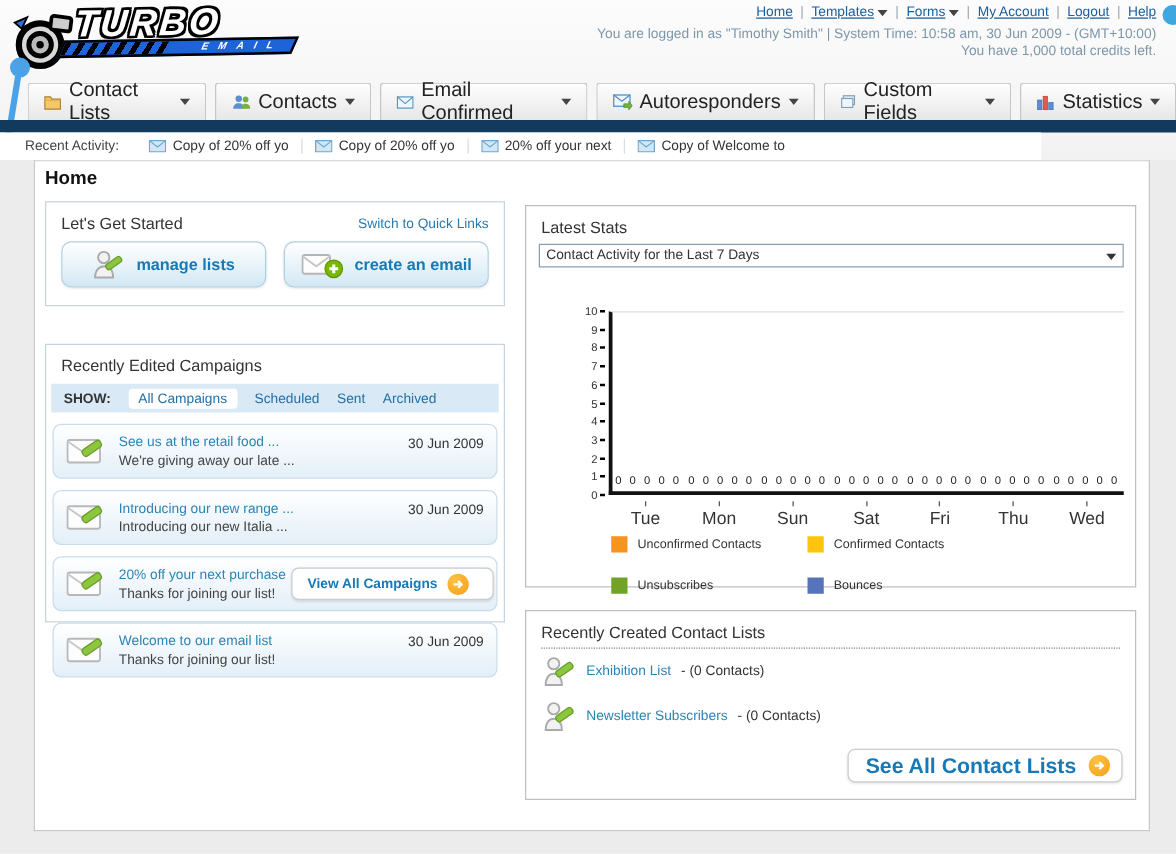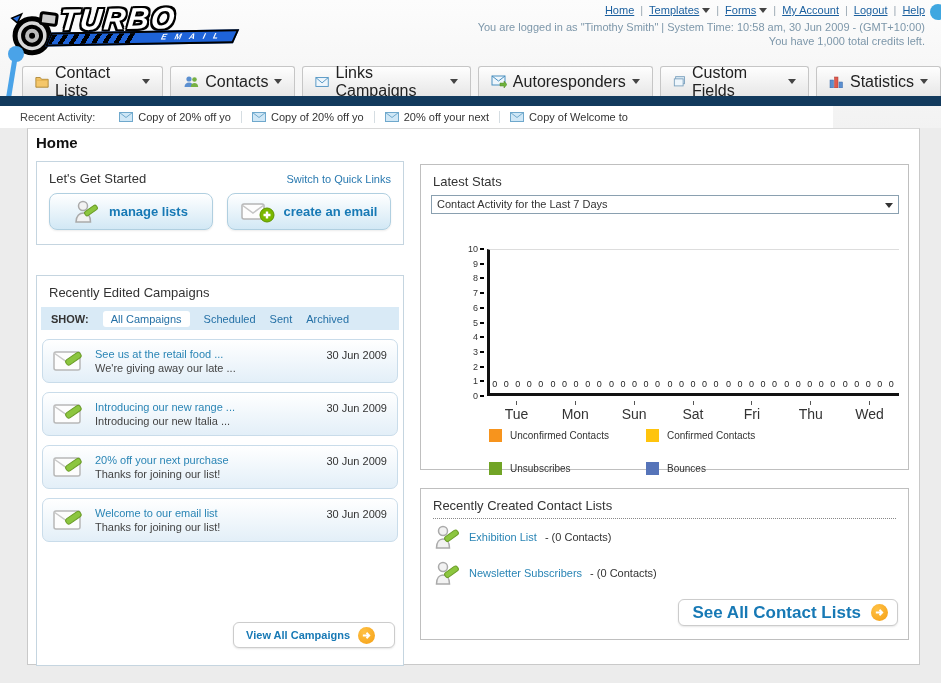--- a/index.html
+++ b/index.html
@@ -48,21 +48,21 @@
   }
 
   
   .main { position:absolute; left:27px; top:128px; width:893px; height:537px; background:#fff; border:1px solid #c9c9c9; border-top:1px solid #d8d8d8; }
   .page-title { position:absolute; left:8px; top:5px; font-size:15px; font-weight:bold; color:#111; }
 
   .panel { position:absolute; background:#fff; }
   .panel-blue { border:1px solid #c5d5e0; }
   .panel-gray { border:1px solid #bfbfbf; }
   .panel-get-started { left:8px; top:32px; width:368px; height:84px; }
-  .panel-campaigns { left:8px; top:146px; width:368px; height:391px; }
+  .panel-campaigns { left:8px; top:146px; width:368px; height:223px; }
   .panel-stats { left:392px; top:35px; width:489px; height:306px; }
   .panel-lists { left:392px; top:359px; width:489px; height:152px; }
 
   .panel-header { display:flex; justify-content:space-between; align-items:center; padding:9px 12px 5px 12px; }
   .panel-title { font-size:13px; color:#333; }
   .blue-link { font-size:11px; color:#2a7ab0; cursor:pointer; }
 
   
   .gs-buttons { display:flex; gap:14px; padding:2px 12px;justify-content:center; }
   .gs-button {
@@ -192,21 +192,21 @@
           <path d="M7.8 12 c0-2.6 1.7-4 3.7-4 s3.7 1.4 3.7 4 Z" fill="#76b043"></path>
         </svg>
       <span>Contacts</span>
         <span class="caret-down"></span>
     </div>
     <div class="nav-tab">
       <svg width="16" height="12" viewBox="0 0 16 12">
           <rect x="1" y="1" width="14" height="10" fill="#eef6fc" stroke="#4a90c0"></rect>
           <path d="M1 1 L8 7 L15 1" fill="none" stroke="#4a90c0"></path>
         </svg>
-      <span>Links Campaigns</span>
+      <span>Email Confirmed</span>
         <span class="caret-down"></span>
     </div>
     <div class="nav-tab">
       <svg width="16" height="13" viewBox="0 0 16 13">
           <rect x="1" y="1" width="13" height="9" fill="#eef6fc" stroke="#4a90c0"></rect>
           <path d="M1 1 L7.5 6 L14 1" fill="none" stroke="#4a90c0"></path>
           <path d="M9 8 h4 v-2 l3 3.5 -3 3.5 v-2 h-4 Z" fill="#6fb33c" stroke="#4e8527" stroke-width=".5"></path>
         </svg>
       <span>Autoresponders</span>
         <span class="caret-down"></span>

